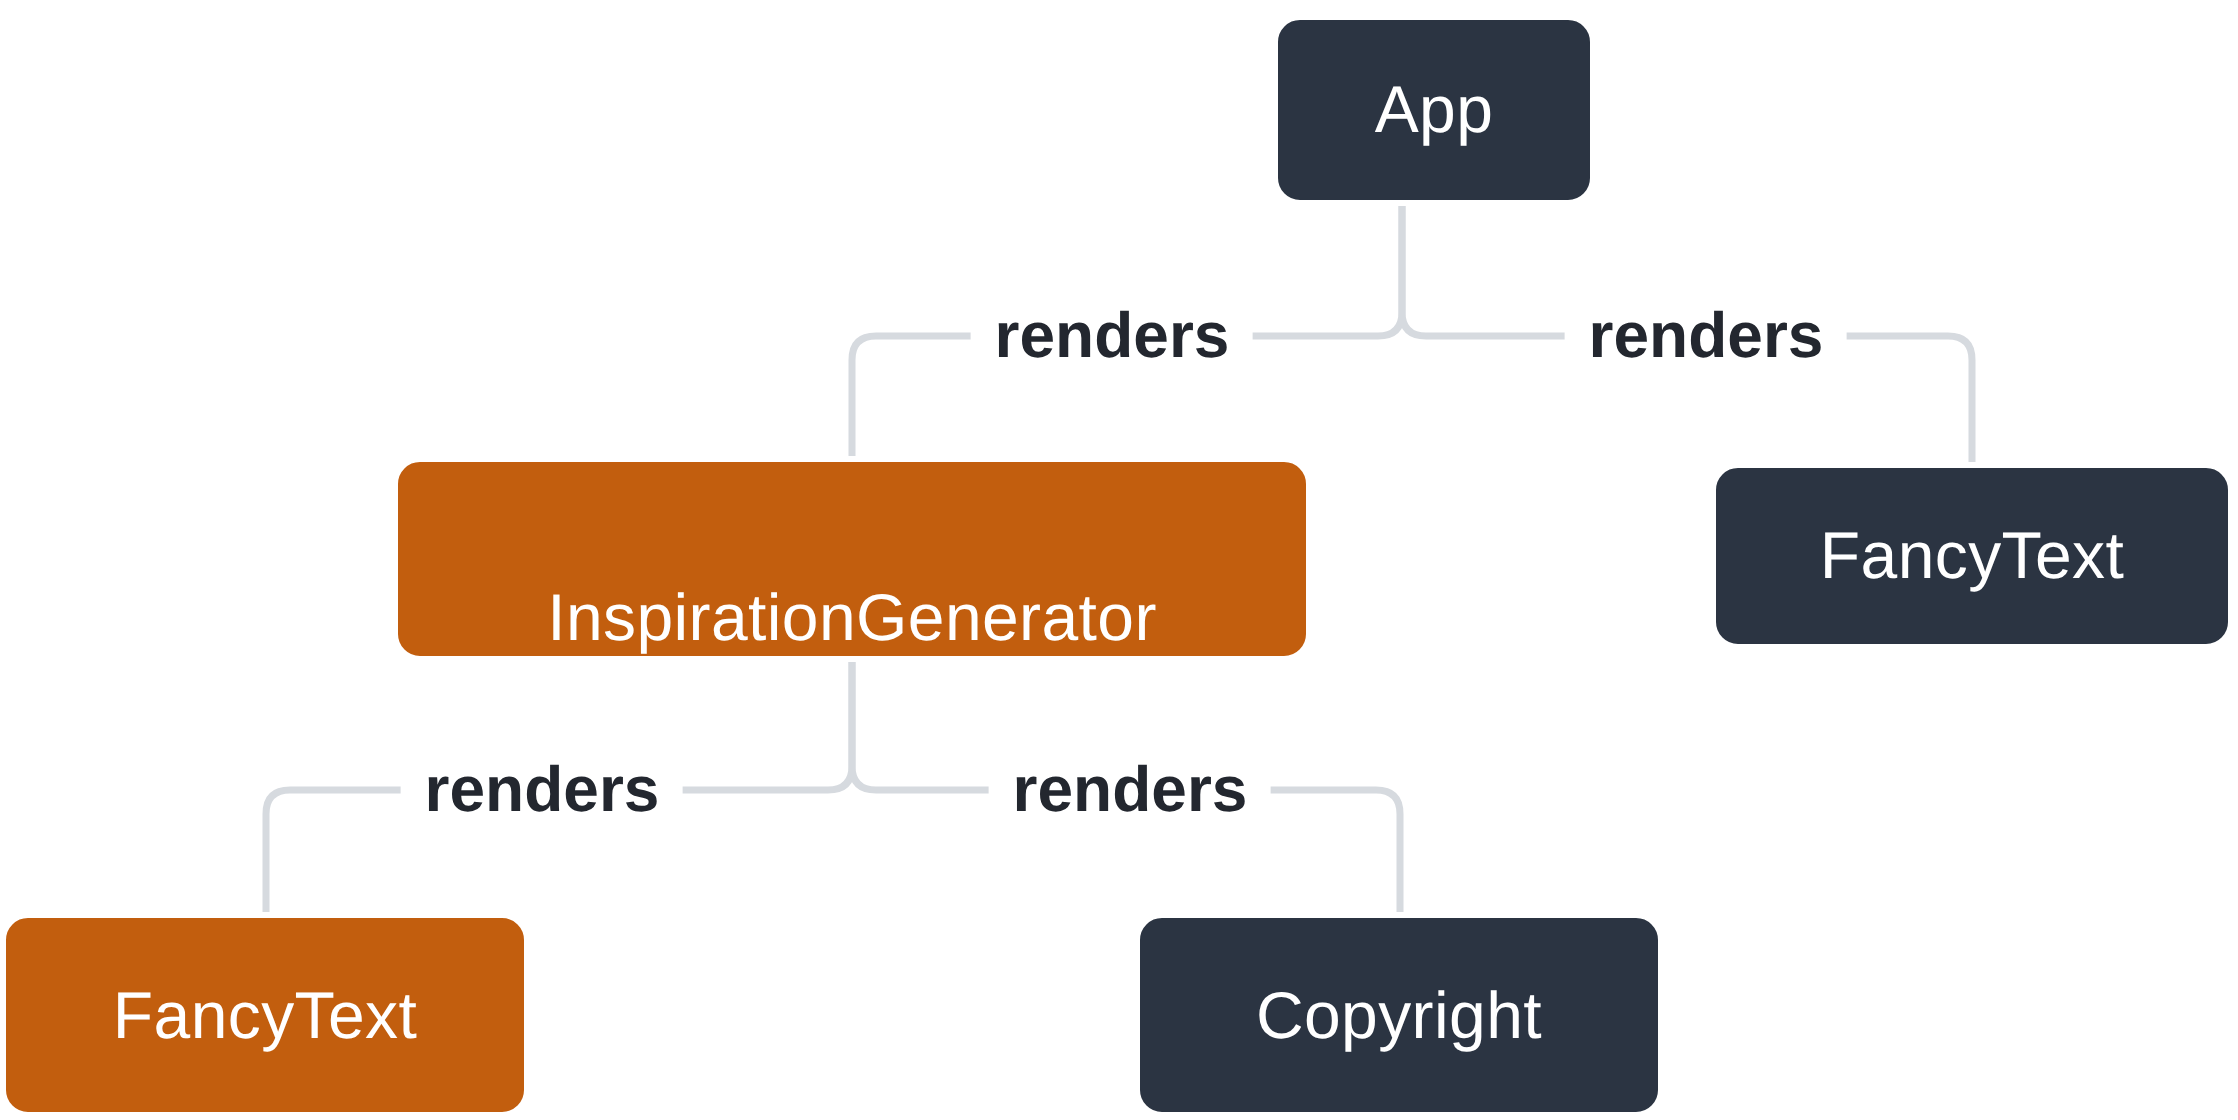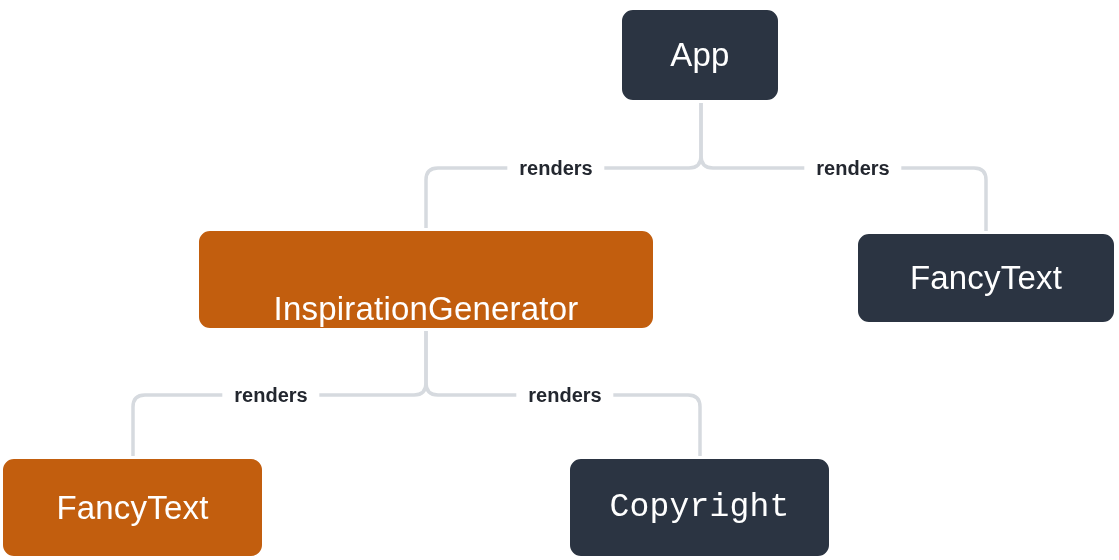--- a/index.html
+++ b/index.html
@@ -37,21 +37,21 @@
     font-weight: 500;
     letter-spacing: 0.2px;
     box-sizing: border-box;
     border: 3px solid #FFFFFF;
   }
   .edge-label {
     position: absolute;
     transform: translate(-50%, -50%);
     background: #FFFFFF;
     padding: 2px 12px;
-    font-size: 20px;
+    font-size: 32px;
     font-weight: 600;
     white-space: nowrap;
   }
 </style>
 </head>
 <body>
 
 <div class="canvas">
 
   <svg class="wires" viewBox="0 0 1119 560" xmlns="http://www.w3.org/2000/svg">
@@ -62,33 +62,33 @@
   </svg>
 
   <span class="edge-label" style="left: 556px; top: 168px; color: rgb(35, 39, 47);">renders</span>
 
   <span class="edge-label" style="left: 853px; top: 168px; color: rgb(35, 39, 47);">renders</span>
 
   <span class="edge-label" style="left: 271px; top: 395px; color: rgb(35, 39, 47);">renders</span>
 
   <span class="edge-label" style="left: 565px; top: 395px; color: rgb(35, 39, 47);">renders</span>
 
-  <div class="node" style="left: 619px; top: 7px; width: 162px; height: 96px; background-color: rgb(43, 52, 66);">
+  <div class="node" style="left: 636px; top: 7px; width: 162px; height: 96px; background-color: rgb(43, 52, 66);">
     <span>App</span>
   </div>
 
   <div class="node" style="left: 196px; top: 228px; width: 460px; height: 103px; background-color: rgb(194, 94, 14); align-items: flex-end;">
     <span>InspirationGenerator</span>
   </div>
 
   <div class="node" style="left: 855px; top: 231px; width: 262px; height: 94px; background-color: rgb(43, 52, 66);">
     <span>FancyText</span>
   </div>
 
   <div class="node" style="left: 0px; top: 456px; width: 265px; height: 103px; background-color: rgb(194, 94, 14);">
     <span>FancyText</span>
   </div>
 
-  <div class="node" style="left: 567px; top: 456px; width: 265px; height: 103px; background-color: rgb(43, 52, 66); font-family: Liberation Mono, monospace;">
+  <div class="node" style="left: 567px; top: 456px; width: 265px; height: 103px; background-color: rgb(43, 52, 66);">
     <span>Copyright</span>
   </div>
 
 </div>
 
 </body></html>

